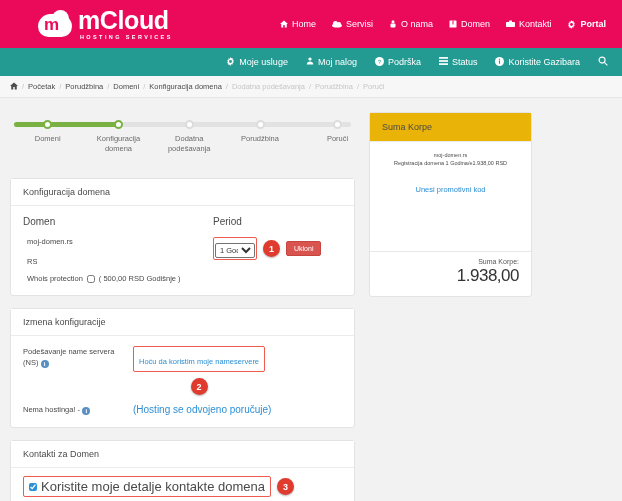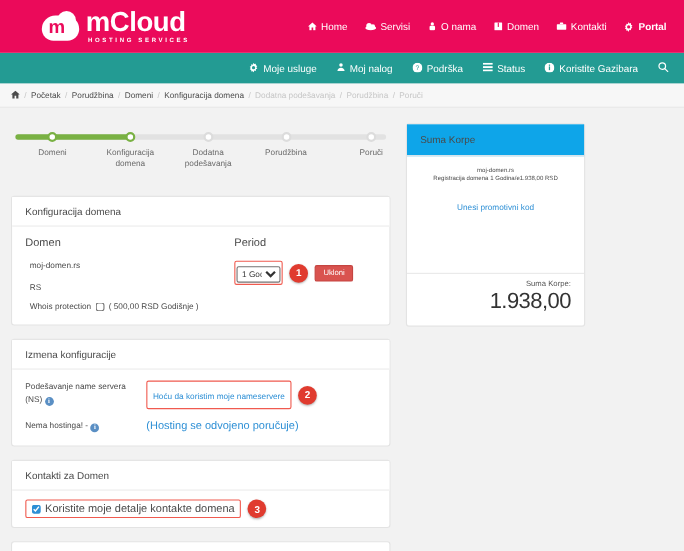--- a/index.html
+++ b/index.html
@@ -207,44 +207,44 @@
   .host-row { display: flex; align-items: center; gap: 10px; margin-top: 9px; }
   .host-note { color: #2d8fd5; font-size: 10px; }
 
   
   .kontakt-box {
     display: inline-flex; align-items: center; gap: 4px;
     border: 1.5px solid #f05a4f; border-radius: 2px;
     padding: 2px 5px;
   }
   .kontakt-box input { width: 8px; height: 8px; margin: 0; accent-color: #2d8fd5; }
-  .kontakt-box span { font-size: 10px; color: #4a4a4a; }
+  .kontakt-box span { font-size: 13px; color: #4a4a4a; }
 
   
   .panel-next { padding: 14px 0; text-align: center; }
 
   
   .cart {
     background: #fff; border: 1px solid #e3e3e3; border-radius: 3px;
     height: 185px; display: flex; flex-direction: column;
   }
   .cart-head {
     padding: 9px 12px; border-bottom: 1px solid #ececec;
-    font-size: 9px; color: #4a4a4a; background: #0ea5e9;
+    font-size: 9px; color: #4a4a4a; background: #eab308;
   }
   .cart-body { padding: 10px 12px 0 12px; flex: 1; display: flex; flex-direction: column; align-items: center; }
   .cart-item-name { font-size: 5.5px; color: #4a4a4a; }
   .cart-item-row { display: flex; justify-content: space-between; margin-top: 2px; }
   .cart-item-desc { font-size: 5.5px; color: #4a4a4a; }
   .cart-item-price { font-size: 5.5px; color: #4a4a4a; }
   .promo { text-align: right; margin-top: 12px; }
   .promo a { color: #2d8fd5; font-size: 7.5px; text-decoration: none; }
   .cart-foot { margin-top: auto; border-top: 1px solid #e8e8e8; padding: 6px 12px 10px 12px; text-align: right; }
   .cart-total-lbl { font-size: 7px; color: #555; }
-  .cart-total-val { font-size: 20px; color: #333; letter-spacing: -0.5px; margin-top: 1px; }
+  .cart-total-val { font-size: 17px; color: #333; letter-spacing: -0.5px; margin-top: 1px; }
 
   .search-ico { font-size: 10px; }
 </style>
 </head>
 <body>
 
 <div class="topbar">
   <div class="logo-wrap">
     <div class="logo-mark">
       <div class="puff"></div>
@@ -456,21 +456,21 @@
 
     <div class="panel">
       <div class="panel-head">Izmena konfiguracije</div>
       <div class="panel-body">
         <div class="ns-row">
           <div class="ns-label">
             <span>Podešavanje name servera</span><br>
             <span>(NS)</span>
             <span class="info-ico">i</span>
           </div>
-          <div style="display:flex; align-items:center; gap:6px;">
+          <div style="display:flex; align-items:center; gap:6px;flex-direction:column;">
             <div class="ns-link-box">
               <a href="#" class="ns-link">Hoću da koristim moje nameservere</a>
             </div>
             <div class="badge">2</div>
           </div>
         </div>
         <div class="host-row">
           <div class="ns-label" style="width:100px;">
             <span>Nema hostinga! -</span>
             <span class="info-ico">i</span>

